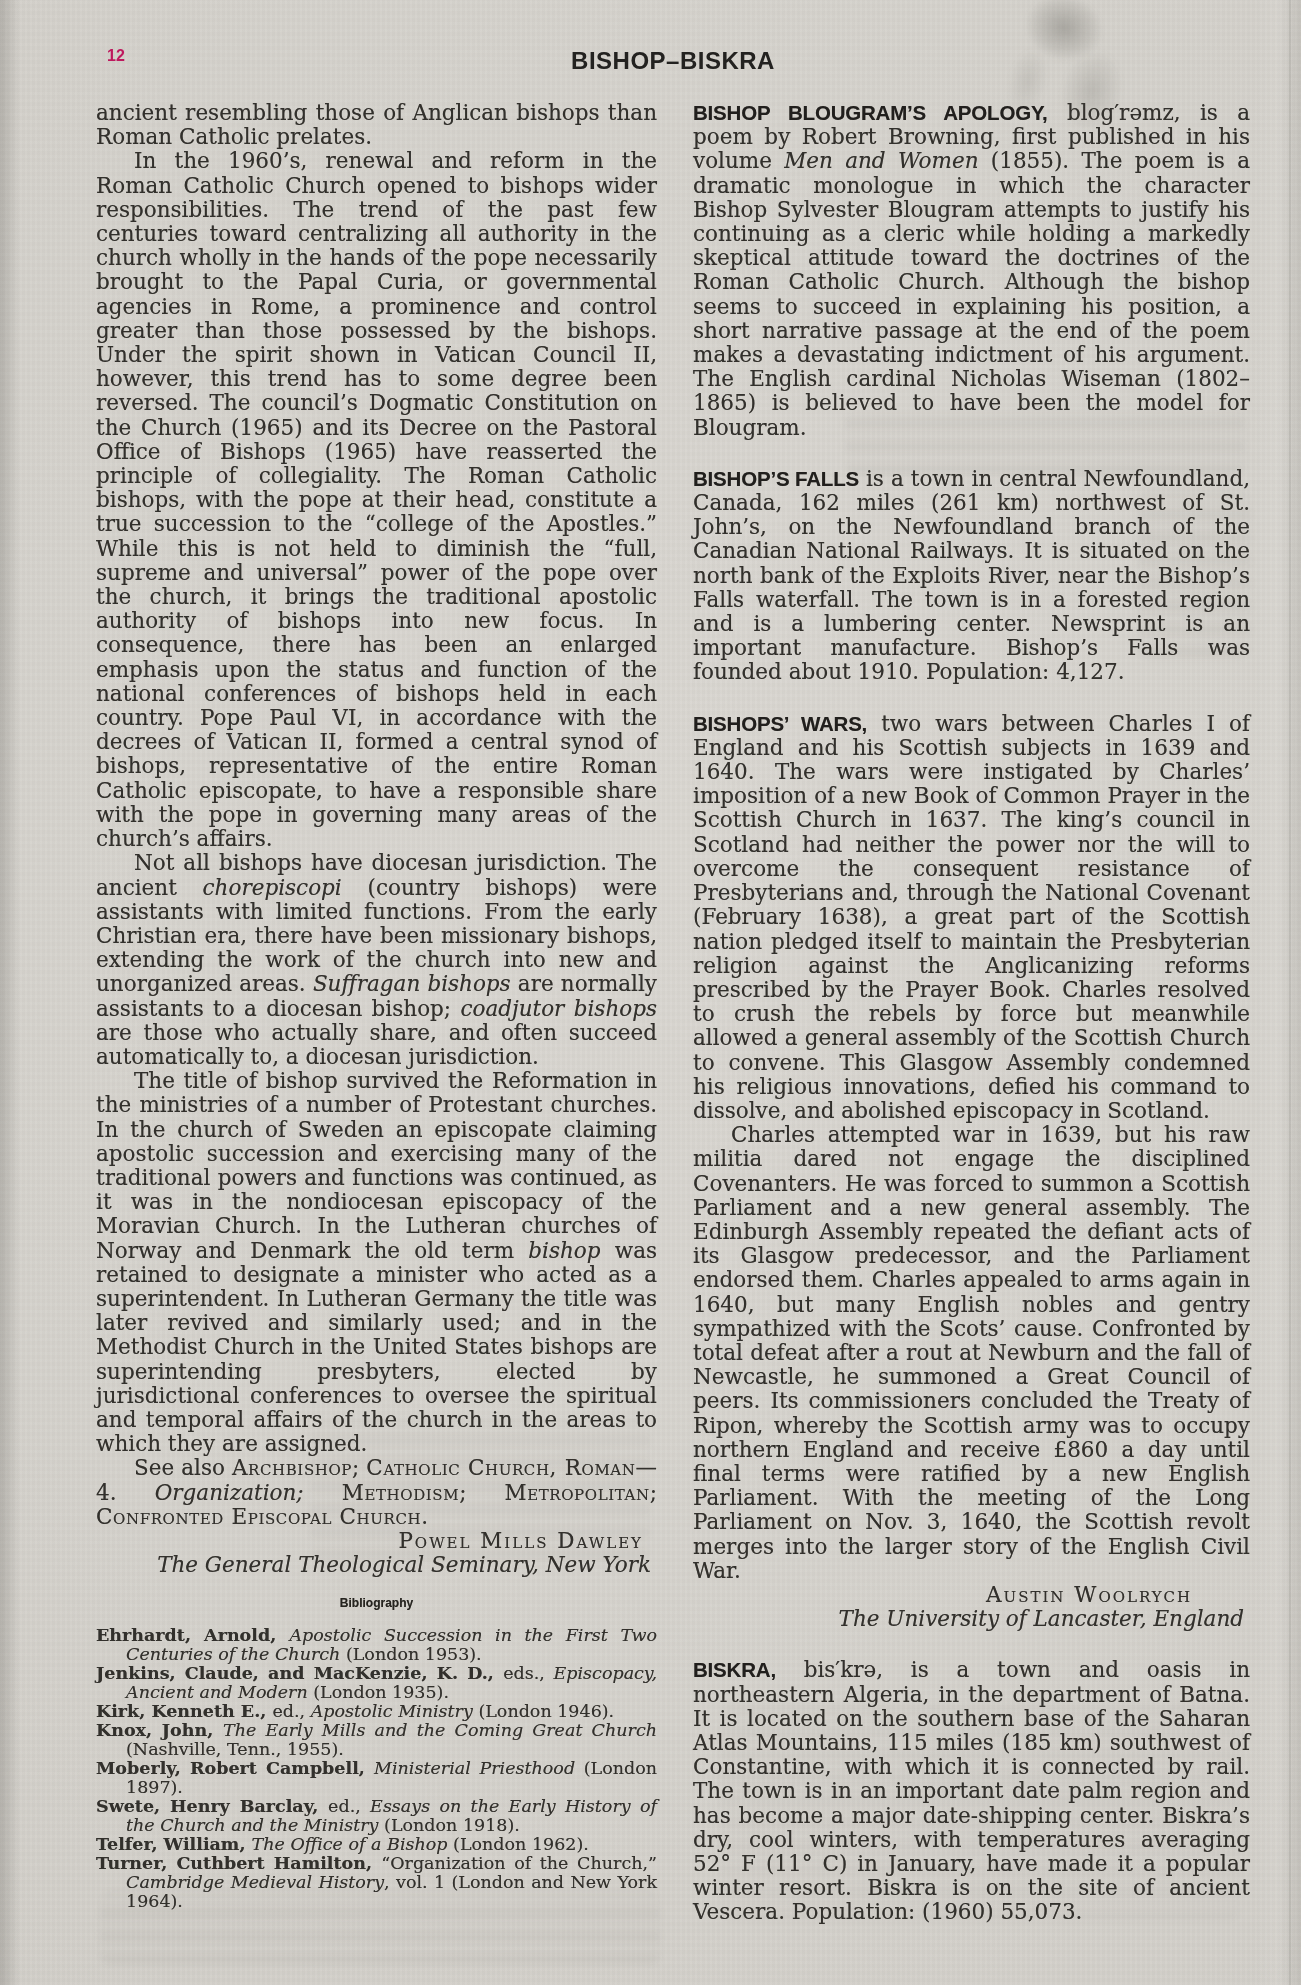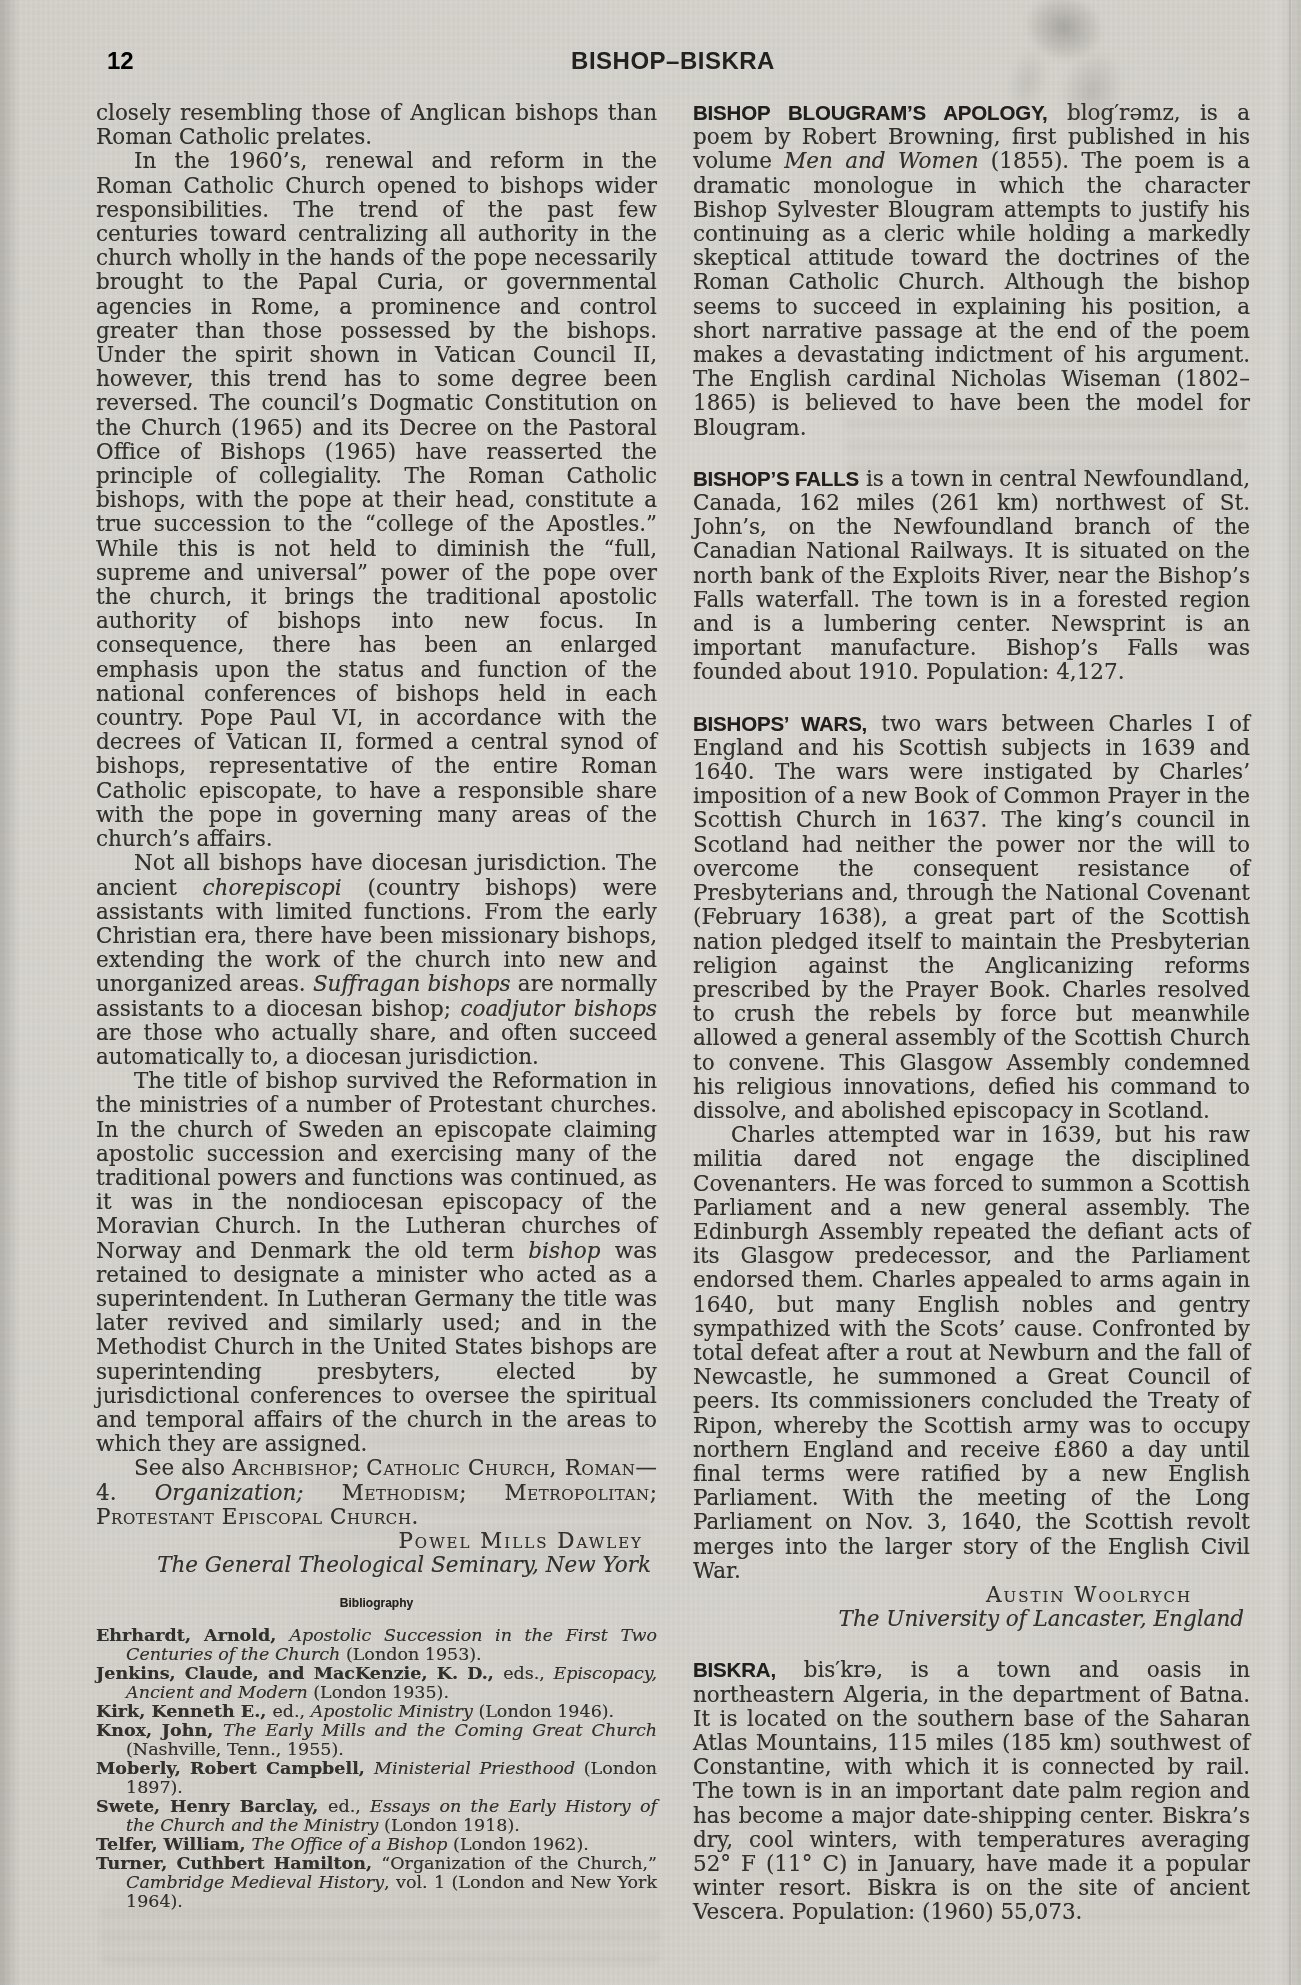--- a/index.html
+++ b/index.html
@@ -33,21 +33,21 @@
   .bleed{position:absolute;pointer-events:none;border-radius:10px;
     background:repeating-linear-gradient(0deg, rgba(70,68,64,0.055) 0 9px, rgba(70,68,64,0.012) 9px 23px);
     filter:blur(3px);}
   .bleed.b1{left:845px;top:412px;width:400px;height:62px;}
   .bleed.b2{left:1138px;top:492px;width:112px;height:165px;}
   .bleed.b3{left:310px;top:1420px;width:340px;height:140px;opacity:.8;}
   .bleed.b4{left:100px;top:1892px;width:560px;height:72px;}
   .bleed.b5{left:720px;top:1705px;width:520px;height:215px;opacity:.55;}
 
   .pageno{position:absolute;left:107px;top:47px;
-    font-family:"Liberation Sans", sans-serif;font-weight:700;font-size:24px;color:#000000;}
+    font-family:"Liberation Sans", sans-serif;font-weight:700;font-size:16px;color:#be185d;}
   .runhead{position:absolute;left:673px;top:47px;transform:translateX(-50%);
     font-family:"Liberation Sans", sans-serif;font-weight:700;font-size:24px;
     letter-spacing:0.5px;color:#232220;white-space:nowrap;}
 
   .col{position:absolute;top:101px;text-align:justify;
     font-size:21.5px;line-height:24.2px;
     text-shadow:0 0 0.6px rgba(50,48,44,0.5);
     hyphens:auto;-webkit-hyphens:auto;}
   .col-left{left:96px;width:561px;}
   .col-right{left:693px;width:557px;}
@@ -76,25 +76,25 @@
 </head>
 <body>
 
 <main class="sheet">
   <div class="texture"></div>
 
   <div class="pageno">12</div>
   <div class="runhead">BISHOP–BISKRA</div>
 
   <section class="col col-left">
-    <p class="body"><span>closely resembling those of Anglican bishops than Roman Catholic prelates.</span></p>
+    <p class="body"><span>ancient resembling those of Anglican bishops than Roman Catholic prelates.</span></p>
     <p class="body ind"><span>In the 1960’s, renewal and reform in the Roman Catholic Church opened to bishops wider responsibilities. The trend of the past few centuries toward centralizing all authority in the church wholly in the hands of the pope necessarily brought to the Papal Curia, or governmental agencies in Rome, a prominence and control greater than those possessed by the bishops. Under the spirit shown in Vatican Council II, however, this trend has to some degree been reversed. The council’s Dogmatic Constitution on the Church (1965) and its Decree on the Pastoral Office of Bishops (1965) have reasserted the principle of collegiality. The Roman Catholic bishops, with the pope at their head, constitute a true succession to the “college of the Apostles.” While this is not held to diminish the “full, supreme and universal” power of the pope over the church, it brings the traditional apostolic authority of bishops into new focus. In consequence, there has been an enlarged emphasis upon the status and function of the national conferences of bishops held in each country. Pope Paul VI, in accordance with the decrees of Vatican II, formed a central synod of bishops, representative of the entire Roman Catholic episcopate, to have a responsible share with the pope in governing many areas of the church’s affairs.</span></p>
     <p class="body ind"><span>Not all bishops have diocesan jurisdiction. The ancient </span><span class="it">chorepiscopi</span><span> (country bishops) were assistants with limited functions. From the early Christian era, there have been missionary bishops, extending the work of the church into new and unorganized areas. </span><span class="it">Suffragan bishops</span><span> are normally assistants to a diocesan bishop; </span><span class="it">coadjutor bishops</span><span> are those who actually share, and often succeed automatically to, a diocesan jurisdiction.</span></p>
     <p class="body ind"><span>The title of bishop survived the Reformation in the ministries of a number of Protestant churches. In the church of Sweden an episcopate claiming apostolic succession and exercising many of the traditional powers and functions was continued, as it was in the nondiocesan episcopacy of the Moravian Church. In the Lutheran churches of Norway and Denmark the old term </span><span class="it">bishop</span><span> was retained to designate a minister who acted as a superintendent. In Lutheran Germany the title was later revived and similarly used; and in the Methodist Church in the United States bishops are superintending presbyters, elected by jurisdictional conferences to oversee the spiritual and temporal affairs of the church in the areas to which they are assigned.</span></p>
-    <p class="body ind"><span>See also </span><span class="sc">Archbishop</span><span>; </span><span class="sc">Catholic Church, Roman</span><span>—4. </span><span class="it">Organization;</span><span> </span><span class="sc">Methodism</span><span>; </span><span class="sc">Metropolitan</span><span>; </span><span class="sc">Protestant Episcopal Church</span><span>.</span></p>
+    <p class="body ind"><span>See also </span><span class="sc">Archbishop</span><span>; </span><span class="sc">Catholic Church, Roman</span><span>—4. </span><span class="it">Organization;</span><span> </span><span class="sc">Methodism</span><span>; </span><span class="sc">Metropolitan</span><span>; </span><span class="sc">Confronted Episcopal Church</span><span>.</span></p>
     <p class="byline-name pad-sm">Powel Mills Dawley</p>
     <p class="byline-affil pad-xs">The General Theological Seminary, New York</p>
     <h3 class="bib-head">Bibliography</h3>
     <p class="bib-entry"><span class="bd">Ehrhardt, Arnold, </span><span class="it">Apostolic Succession in the First Two Centuries of the Church</span><span> (London 1953).</span></p>
     <p class="bib-entry"><span class="bd">Jenkins, Claude, and MacKenzie, K. D., </span><span>eds., </span><span class="it">Episcopacy, Ancient and Modern</span><span> (London 1935).</span></p>
     <p class="bib-entry"><span class="bd">Kirk, Kenneth E., </span><span>ed., </span><span class="it">Apostolic Ministry</span><span> (London 1946).</span></p>
     <p class="bib-entry"><span class="bd">Knox, John, </span><span class="it">The Early Mills and the Coming Great Church</span><span> (Nashville, Tenn., 1955).</span></p>
     <p class="bib-entry"><span class="bd">Moberly, Robert Campbell, </span><span class="it">Ministerial Priesthood</span><span> (London 1897).</span></p>
     <p class="bib-entry"><span class="bd">Swete, Henry Barclay, </span><span>ed., </span><span class="it">Essays on the Early History of the Church and the Ministry</span><span> (London 1918).</span></p>
     <p class="bib-entry"><span class="bd">Telfer, William, </span><span class="it">The Office of a Bishop</span><span> (London 1962).</span></p>

